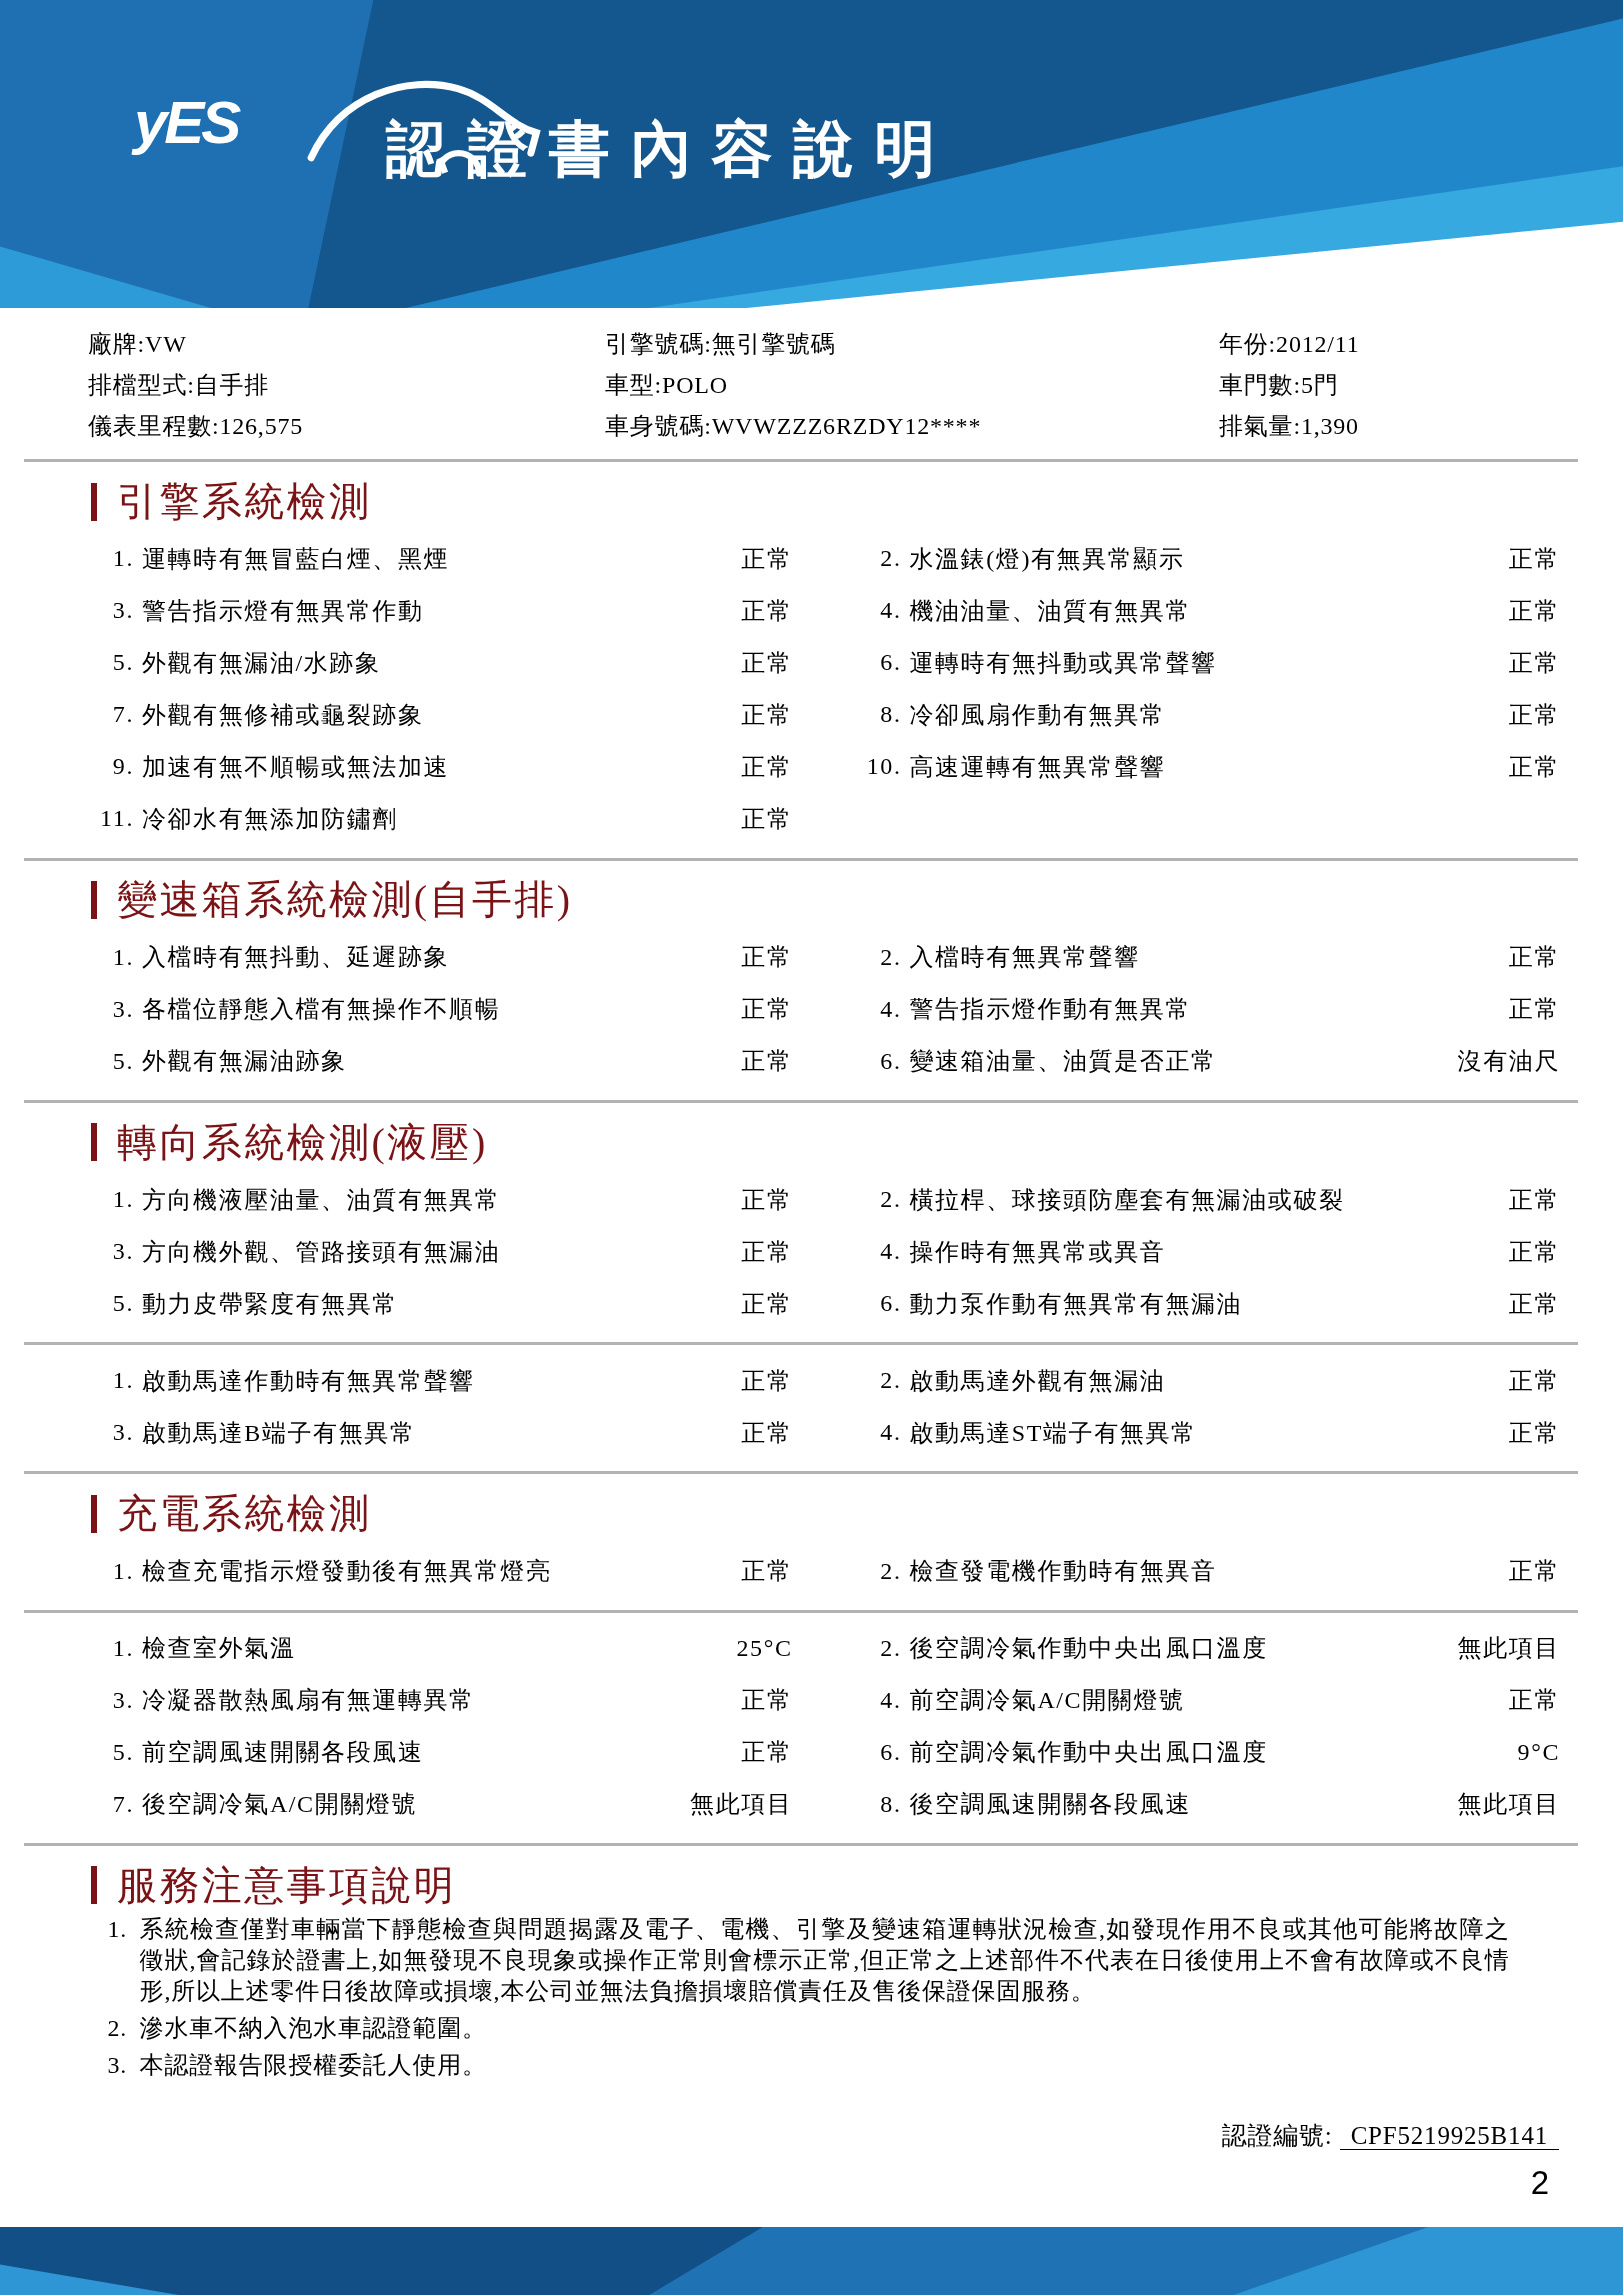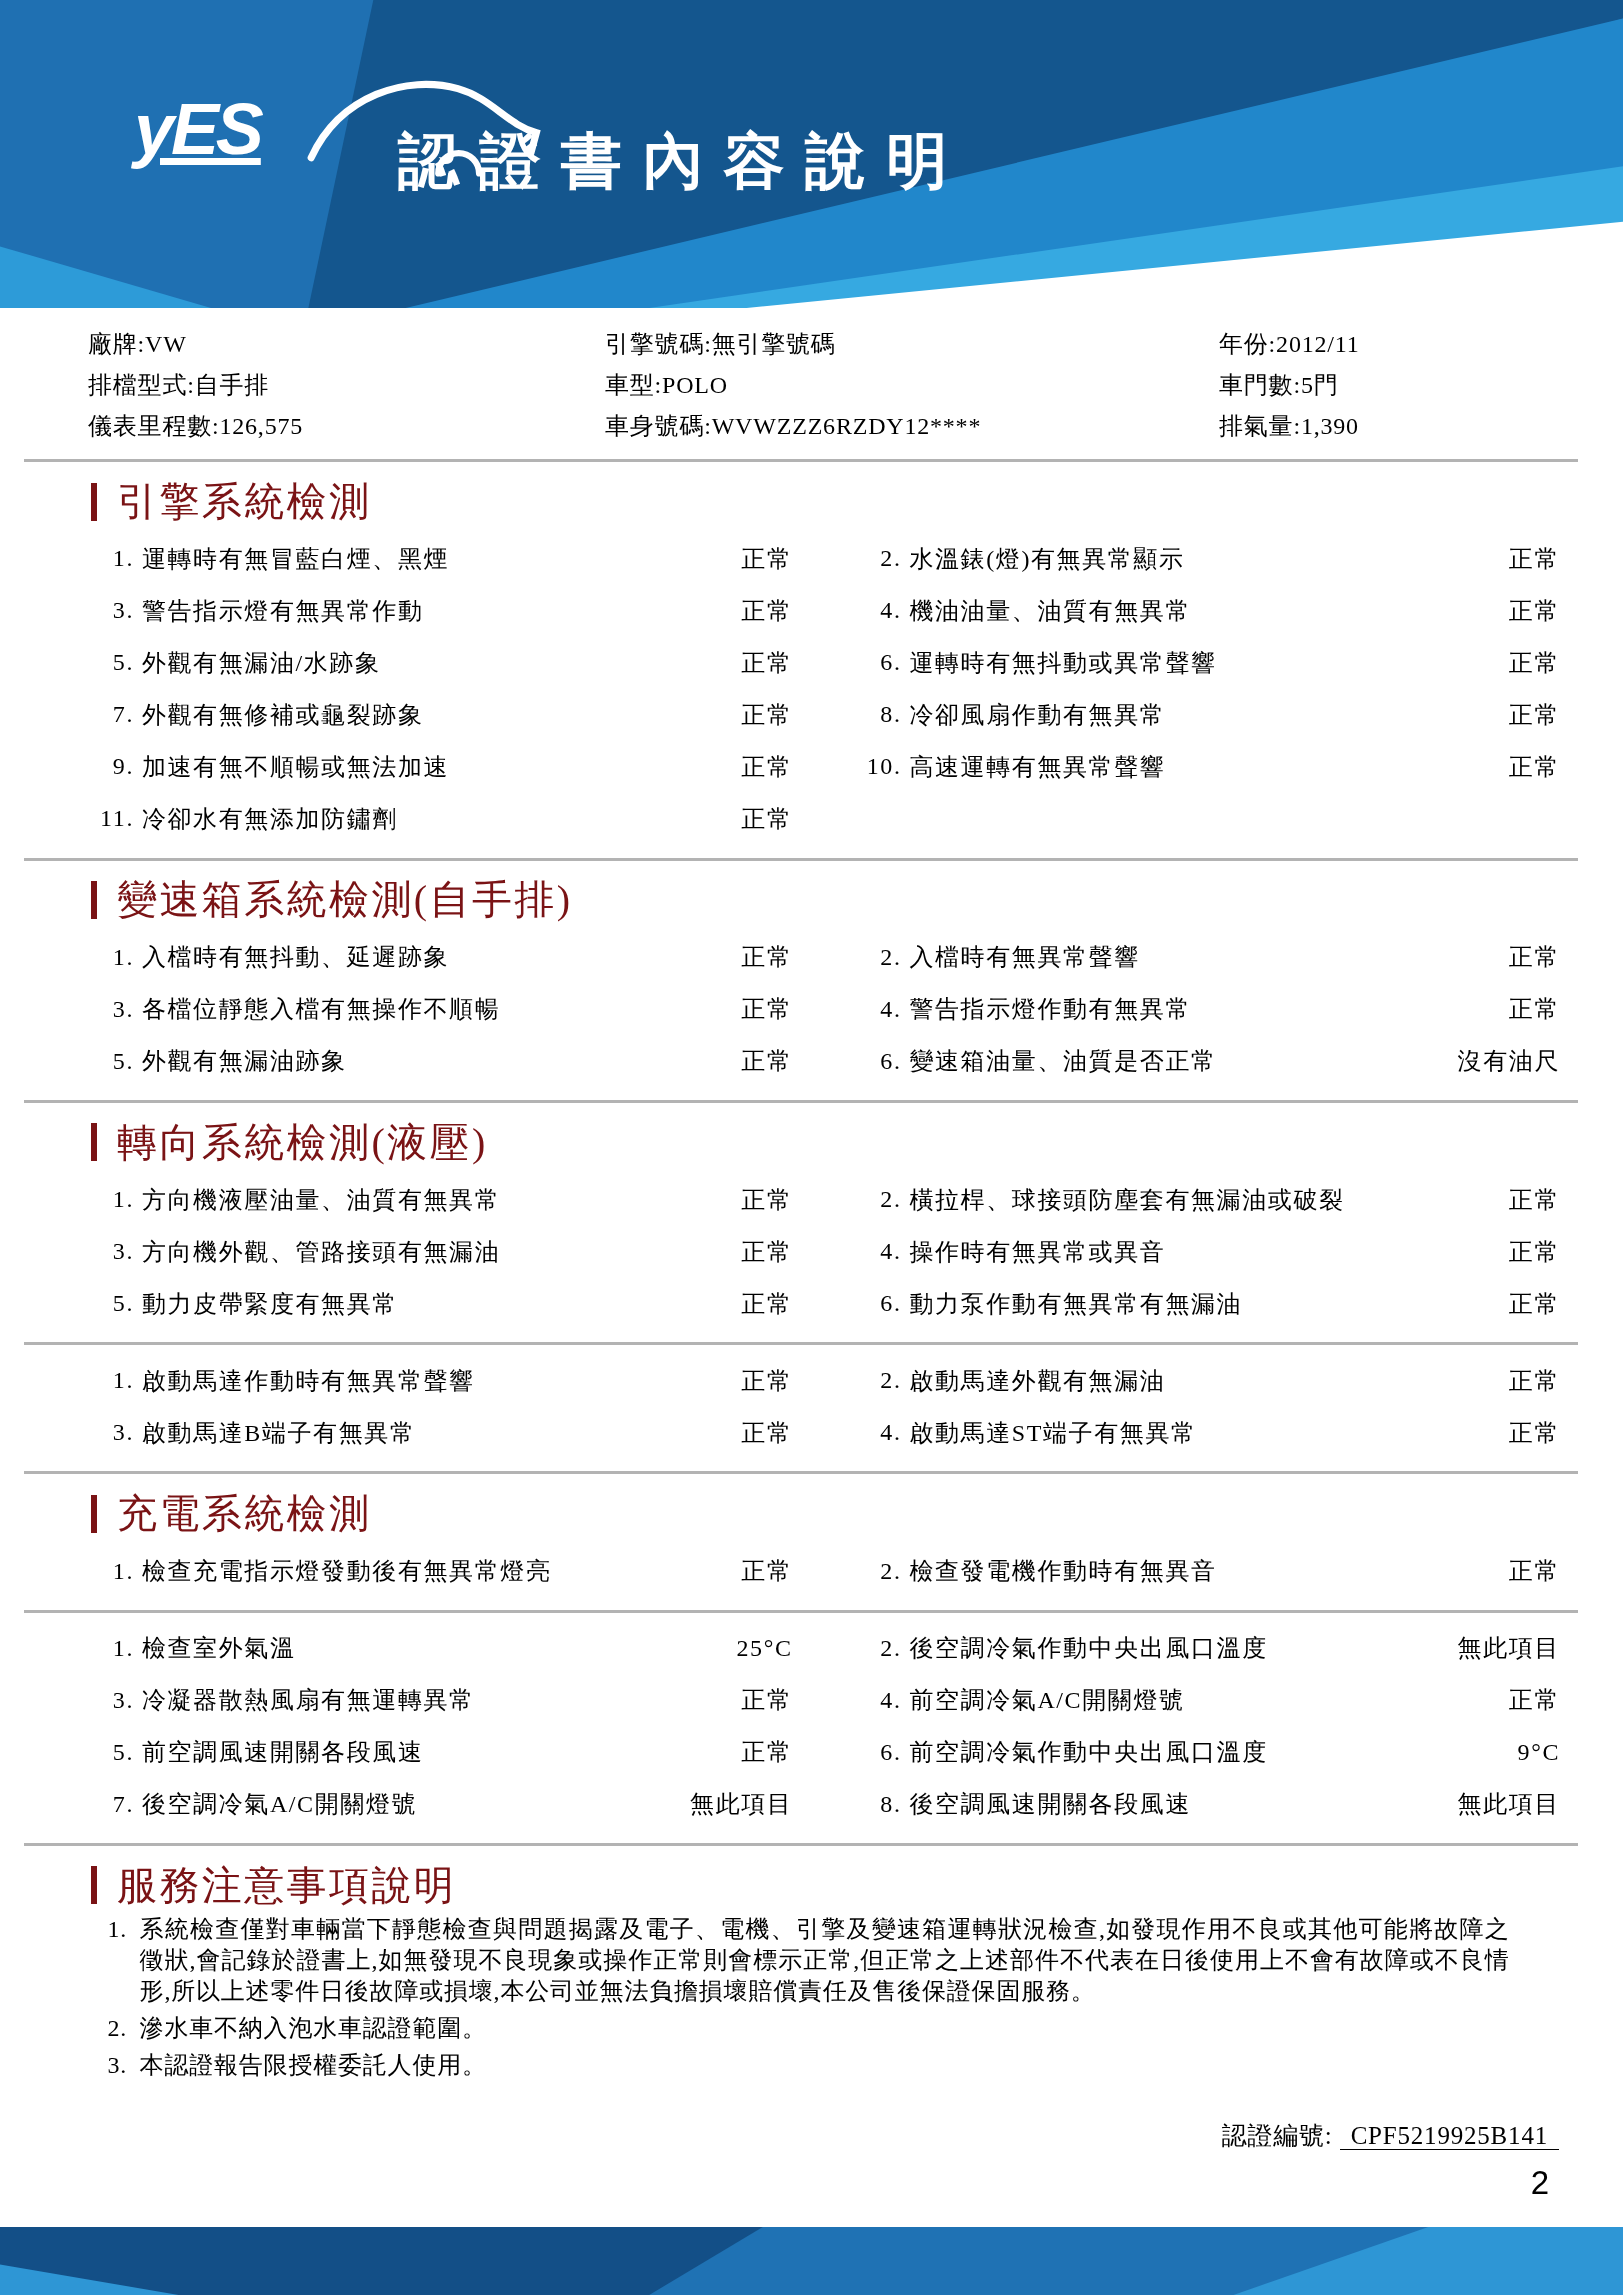--- a/index.html
+++ b/index.html
@@ -9,23 +9,23 @@
   
   .hdr{position:absolute;top:0;left:0;width:100%;height:308px;background:#1f70b2;overflow:hidden;}
   .hdr .layer{position:absolute;inset:0;}
   .l-dark{background:#14568e;clip-path:polygon(23% 0,100% 0,100% 6%,38% 100%,19% 100%);}
   .l-bright{background:#2187cb;clip-path:polygon(100% 6%,100% 58%,44% 100%,25% 100%);}
   .l-light{background:#36a9e1;clip-path:polygon(100% 54%,100% 74%,52% 100%,40% 100%);}
   .l-white{background:#ffffff;clip-path:polygon(100% 72%,100% 100%,46% 100%);}
   .l-ltri{background:#2d9bd8;clip-path:polygon(0 80%,13% 100%,0 100%);}
   .logo{position:absolute;left:134px;top:93px;color:#fff;}
   .logo-text{font-family:"Liberation Sans",sans-serif;font-style:italic;font-weight:bold;
-             font-size:72px;letter-spacing:-3.1px;line-height:1;text-decoration:underline;}
+             font-size:60px;letter-spacing:-3.1px;line-height:1;}
   .car-svg{position:absolute;left:163px;top:-36px;}
-  .doc-title{position:absolute;left:386px;top:119px;margin:12px;color:#fff;
+  .doc-title{position:absolute;left:386px;top:119px;margin:0;color:#fff;
              font-family:"Liberation Sans",sans-serif;font-weight:bold;
              font-size:61px;letter-spacing:20.4px;line-height:1;}
 
   
   .flow{position:relative;padding-top:311px;}
   .info{display:grid;grid-template-columns:517px 614px 1fr;grid-template-rows:repeat(3,41px);
         grid-auto-flow:column;margin:12.6px 47px 0 88px;font-size:24px;letter-spacing:0.8px;}
   .info-cell{line-height:41px;white-space:nowrap;}
   .rule{height:3.1px;background:#b3b3b3;margin:12.6px 45px 0 23.6px;}
   .section{margin:0 63px 0 88px;}

